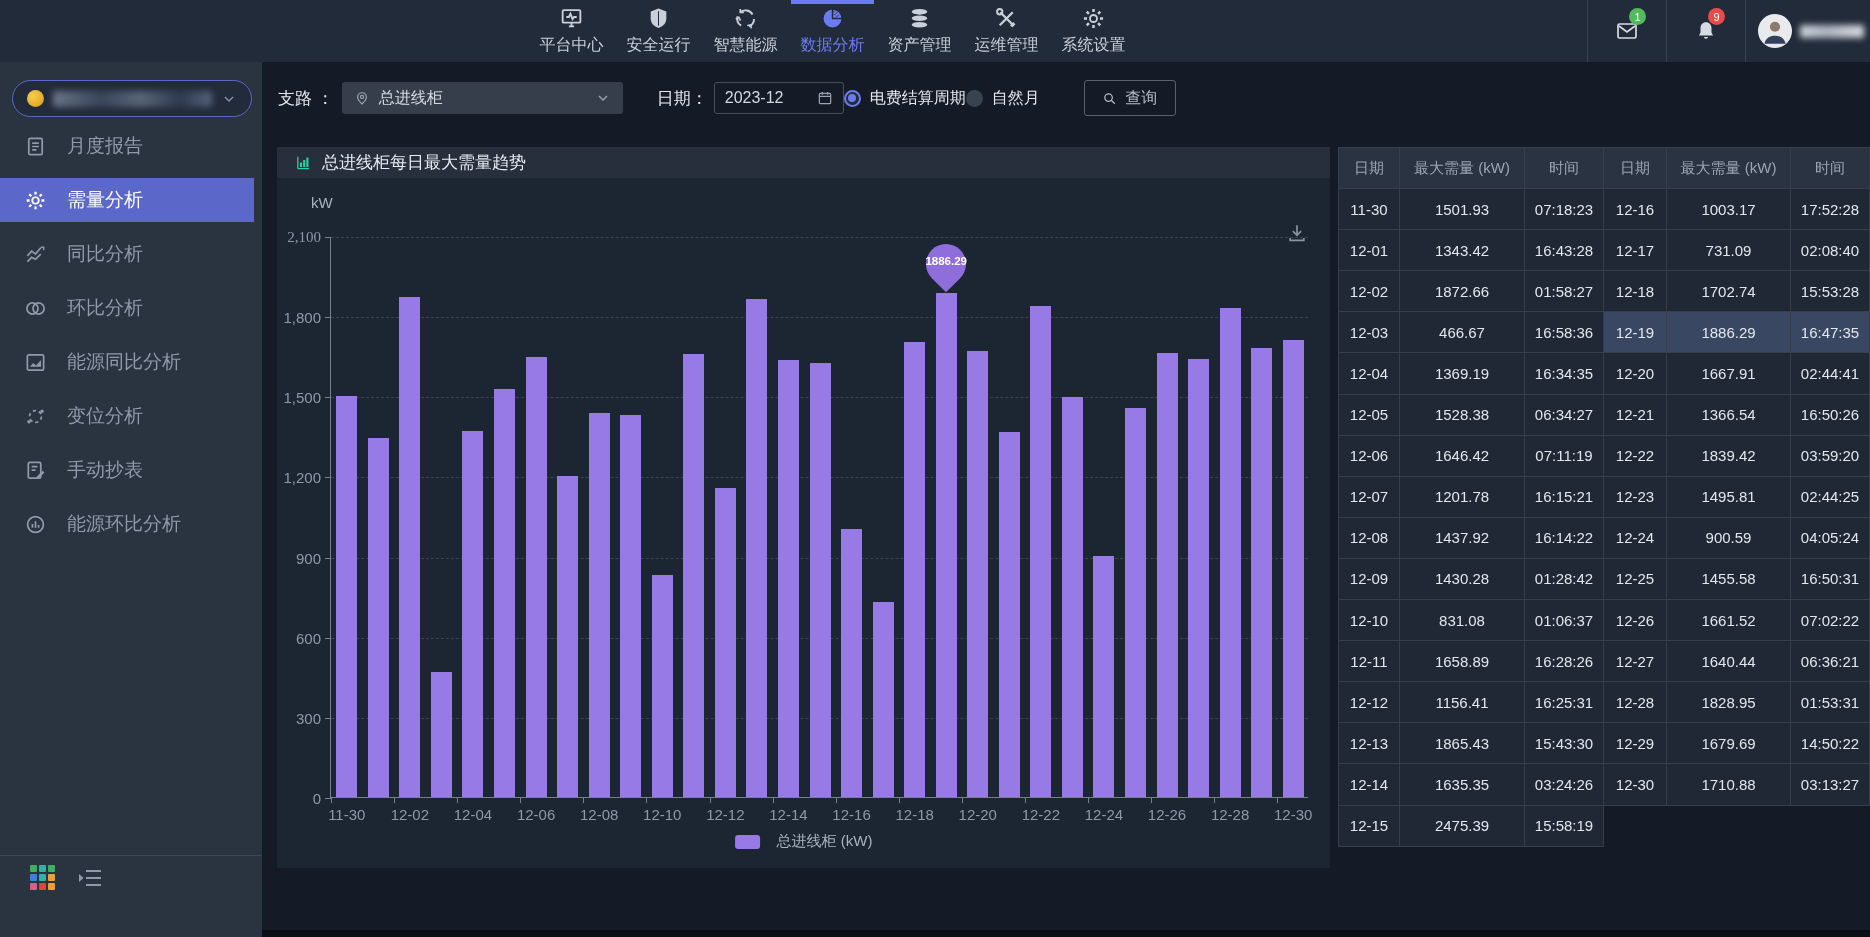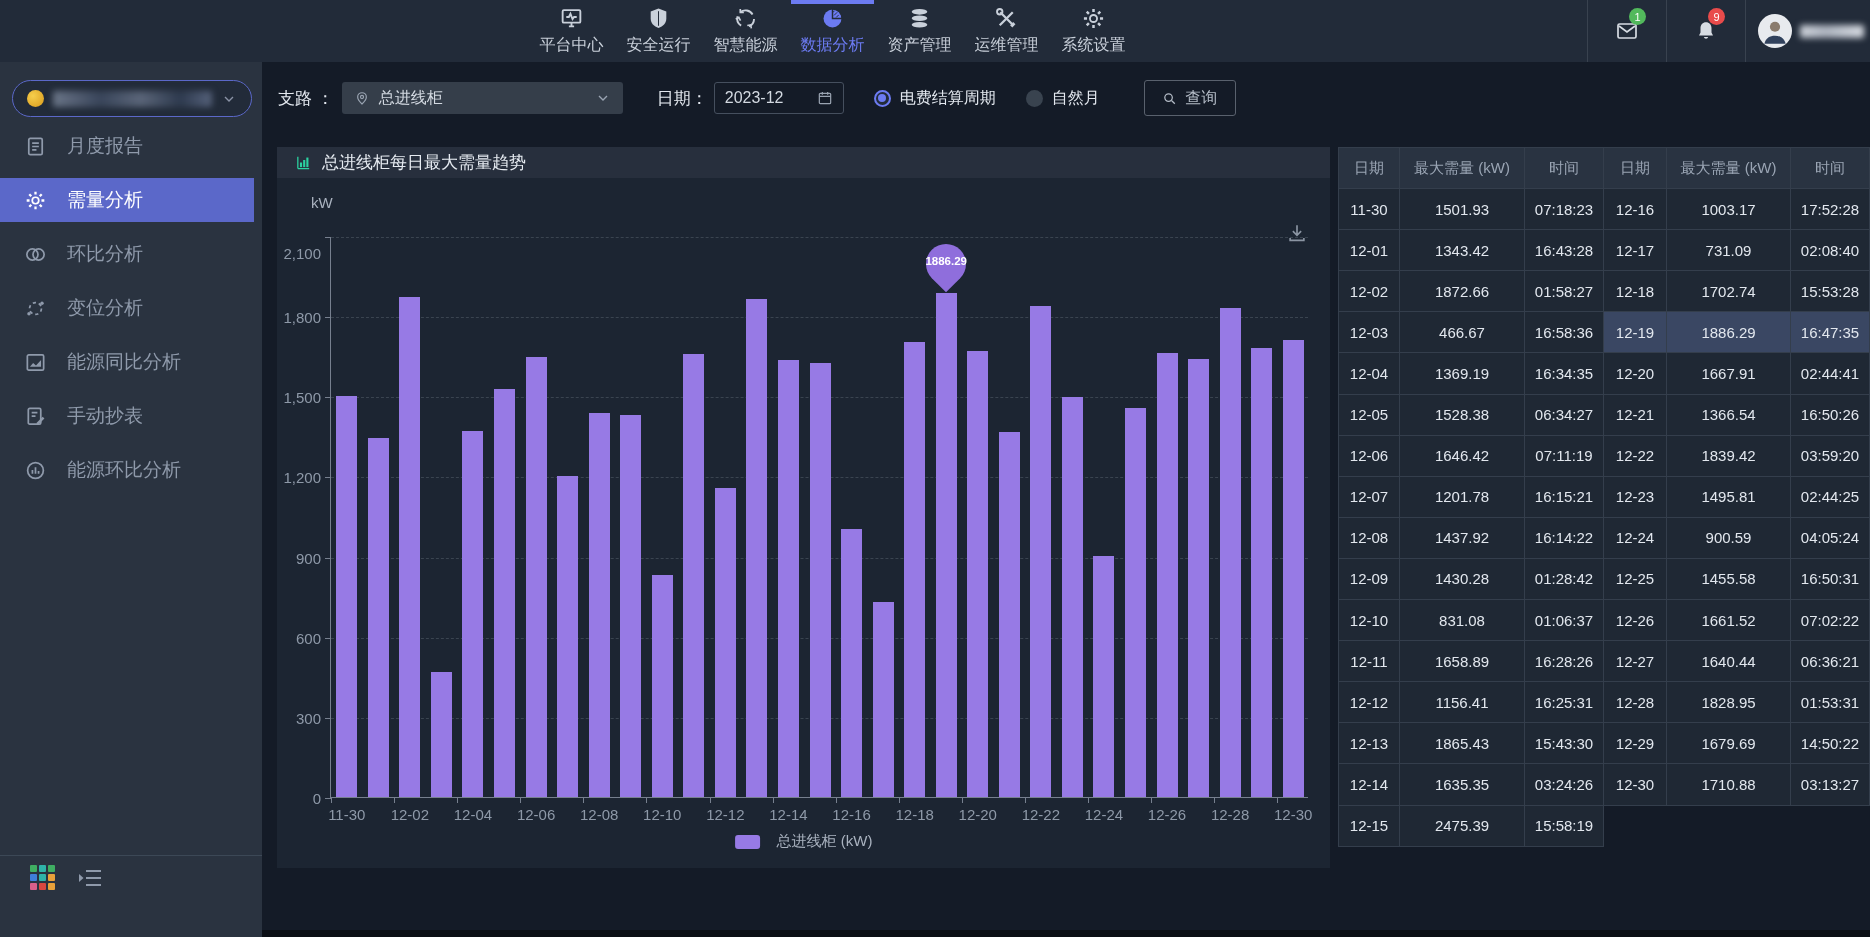--- a/index.html
+++ b/index.html
@@ -50,21 +50,21 @@
   
   .flabel { color:#E3E8EF; font-size:17px; }
   .filter-bar { position:absolute; left:262px; top:62px; right:0; height:72px; display:flex; align-items:center; padding-left:16px; }
   .bselect { width:281px; height:32px; background:#353E4A; border-radius:3px; display:flex; align-items:center; padding:0 12px; gap:9px; margin-left:8px; cursor:pointer; }
   .bselect .bval { color:#D3D9E1; font-size:16px; flex:1; }
   .bselect svg { width:16px; height:16px; color:#9AA4B2; flex:none; }
   .dlabel { margin-left:34px; }
   .dateinput { width:130px; height:32px; border:1px solid #454F5E; border-radius:3px; display:flex; align-items:center; padding:0 10px; margin-left:6px; cursor:pointer; }
   .dateinput span { color:#D3D9E1; font-size:16px; flex:1; }
   .dateinput svg { width:16px; height:16px; color:#9AA4B2; }
-  .radio { display:flex; align-items:center; gap:9px; margin-left:30px; cursor:pointer; }
+  .radio { display:flex; align-items:center; gap:9px; cursor:pointer; }
   .rdot { width:17px; height:17px; border-radius:50%; position:relative; }
   .rdot.on { border:2px solid #6C7BF2; background:#222B39; }
   .rdot.on::after { content:""; position:absolute; left:2.5px; top:2.5px; width:8px; height:8px; border-radius:50%; background:#6C7BF2; }
   .rdot.off { background:#39434F; }
   .radio .rlabel { color:#E3E8EF; font-size:16px; }
   .query-btn { margin-left:44px; width:92px; height:36px; background:transparent; border:1px solid #59616D; border-radius:3px; color:#B3BBC6; font-size:16px; font-family:inherit; display:flex; align-items:center; justify-content:center; gap:8px; cursor:pointer; }
   .query-btn svg { width:15px; height:15px; }
 
   
   .chart-panel { position:absolute; left:277px; top:147px; width:1053px; height:721px; background:#1C2532; }
@@ -204,39 +204,47 @@
         </div>
         <div class="side-item active">
           <svg viewBox="0 0 24 24" fill="none" stroke="currentColor" stroke-width="1.8">
             <circle cx="12" cy="12" r="3.4" fill="none"></circle>
             <path d="M12 2.8v3M12 18.2v3M2.8 12h3M18.2 12h3M5.5 5.5l2.1 2.1M16.4 16.4l2.1 2.1M18.5 5.5l-2.1 2.1M7.6 16.4l-2.1 2.1" stroke-width="2.4"></path>
           </svg>
           <span>需量分析</span>
         </div>
         <div class="side-item">
           <svg viewBox="0 0 24 24" fill="none" stroke="currentColor" stroke-width="1.8">
+            <path d="M3.5 13.5L8 8.5l4 3 5.5-6.5"></path>
+            <path d="M3.5 19.5L8 15l4 2 5.5-5.5"></path>
+            <path d="M17.5 4.5h3v3" stroke-width="1.6"></path>
+          </svg>
+          <span>同比分析</span>
+        </div>
+        <div class="side-item">
+          <svg viewBox="0 0 24 24" fill="none" stroke="currentColor" stroke-width="1.8">
             <circle cx="8.8" cy="12" r="5.8"></circle>
             <circle cx="15.2" cy="12" r="5.8"></circle>
           </svg>
           <span>环比分析</span>
+        </div>
+        <div class="side-item">
+          <svg viewBox="0 0 24 24" fill="none" stroke="currentColor" stroke-width="1.8">
+            <rect x="3.5" y="4" width="17" height="16" rx="1.5"></rect>
+            <path d="M6.2 16.5l3.3-4 3 2.5 5.3-5.5v7z" fill="currentColor" stroke="none"></path>
+          </svg>
+          <span>能源同比分析</span>
         </div>
         <div class="side-item">
           <svg viewBox="0 0 24 24" fill="none" stroke="currentColor" stroke-width="1.8">
             <circle cx="12" cy="12" r="6.2" stroke-dasharray="3.4 3"></circle>
             <circle cx="18.8" cy="6.5" r="1.8" fill="currentColor" stroke="none"></circle>
             <circle cx="5.2" cy="17.5" r="1.8" fill="currentColor" stroke="none"></circle>
           </svg>
           <span>变位分析</span>
-        </div>
-        <div class="side-item">
-          <svg viewBox="0 0 24 24" fill="none" stroke="currentColor" stroke-width="1.8">
-            <rect x="3.5" y="4" width="17" height="16" rx="1.5"></rect>
-            <path d="M6.2 16.5l3.3-4 3 2.5 5.3-5.5v7z" fill="currentColor" stroke="none"></path>
-          </svg>
-          <span>能源同比分析</span>
         </div>
         <div class="side-item">
           <svg viewBox="0 0 24 24" fill="none" stroke="currentColor" stroke-width="1.8">
             <rect x="4.5" y="3.5" width="13" height="16.5" rx="1.5"></rect>
             <path d="M8 8h6M8 11.5h4"></path>
             <path d="M13.5 18.2l6-6 1.8 1.8-6 6-2.3.5z" fill="currentColor" stroke="none"></path>
           </svg>
           <span>手动抄表</span>
         </div>
         <div class="side-item">
@@ -335,21 +343,21 @@
           <div class="ytick" style="top: 240.429px;"></div>
           <div class="ylab" style="top: 240.429px;">1,200</div>
           <div class="gridline" style="top: 160.286px;"></div>
           <div class="ytick" style="top: 160.286px;"></div>
           <div class="ylab" style="top: 160.286px;">1,500</div>
           <div class="gridline" style="top: 80.1429px;"></div>
           <div class="ytick" style="top: 80.1429px;"></div>
           <div class="ylab" style="top: 80.1429px;">1,800</div>
           <div class="gridline" style="top: 0px;"></div>
           <div class="ytick" style="top: 0px;"></div>
-          <div class="ylab" style="top: 16px;">2,100</div>
+          <div class="ylab" style="top: 0px; font-family: Liberation Serif, serif;">2,100</div>
           <div class="bar" style="left: 5.27419px; width: 21px; height: 401.23px;"></div>
           <div class="bar" style="left: 36.8226px; width: 21px; height: 358.885px;"></div>
           <div class="bar" style="left: 68.371px; width: 21px; height: 500.268px;"></div>
           <div class="bar" style="left: 99.9194px; width: 21px; height: 124.668px;"></div>
           <div class="bar" style="left: 131.468px; width: 21px; height: 365.769px;"></div>
           <div class="bar" style="left: 163.016px; width: 21px; height: 408.296px;"></div>
           <div class="bar" style="left: 194.565px; width: 21px; height: 439.829px;"></div>
           <div class="bar" style="left: 226.113px; width: 21px; height: 321.047px;"></div>
           <div class="bar" style="left: 257.661px; width: 21px; height: 384.13px;"></div>
           <div class="bar" style="left: 289.21px; width: 21px; height: 382.089px;"></div>

